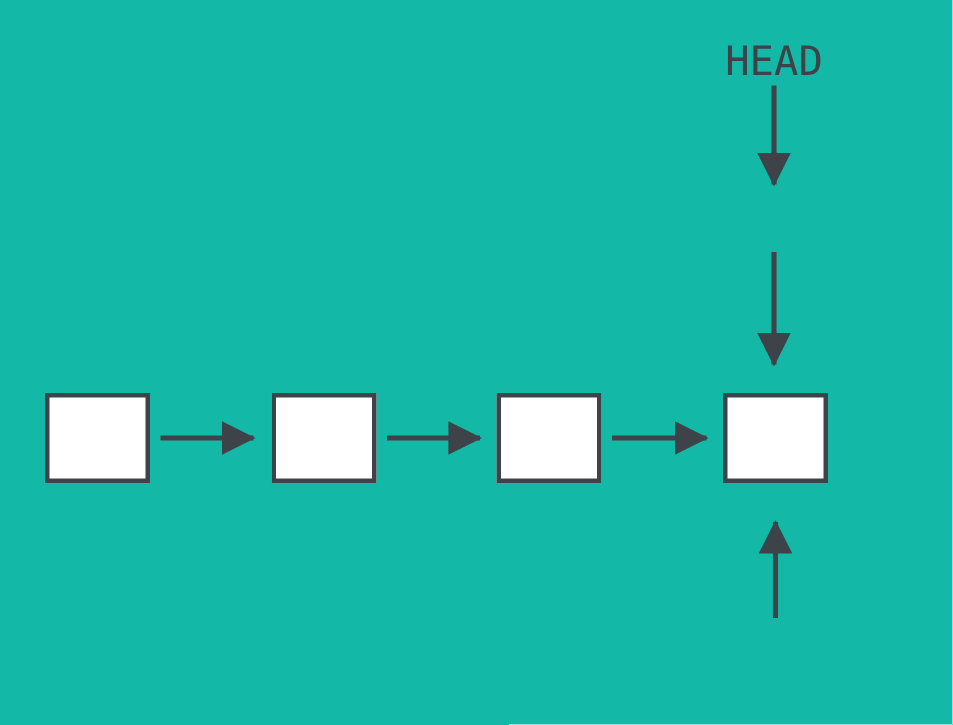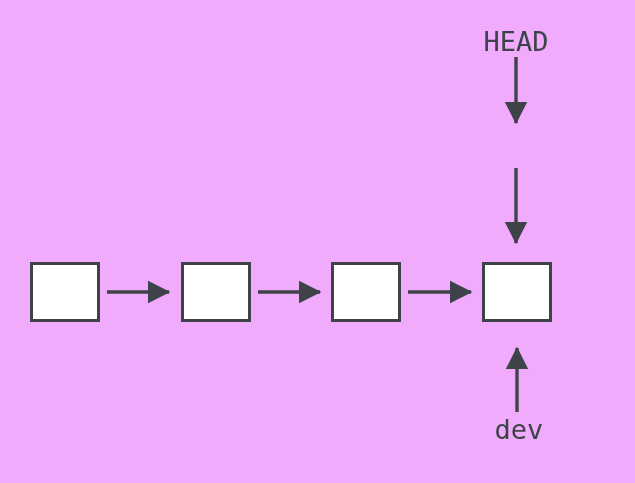--- a/index.html
+++ b/index.html
@@ -4,21 +4,21 @@
 <style>
   html, body {
     margin: 0;
     padding: 0;
     background: #ffffff;
   }
   #canvas {
     position: relative;
     width: 635px;
     height: 483px;
-    background: #f0abfc;
+    background: #14b8a6;
     overflow: hidden;
     font-family: "DejaVu Sans Mono", "Liberation Mono", monospace;
   }
   .commit-box {
     position: absolute;
     box-sizing: border-box;
     background: #ffffff;
     border: 3px solid #3e4349;
   }
   .label {
@@ -78,15 +78,14 @@
       <line x1="517" y1="412" x2="517" y2="348" stroke="#3e4349" stroke-width="3.4" marker-end="url(#arrowhead-up)"></line>
     </g>
   </svg>
 
   <div class="commit-box" style="left:30px; top:262px; width:70px; height:60px;"></div>
   <div class="commit-box" style="left:181px; top:262px; width:70px; height:60px;"></div>
   <div class="commit-box" style="left:331px; top:262px; width:70px; height:60px;"></div>
   <div class="commit-box" style="left:482px; top:262px; width:70px; height:60px;"></div>
 
   <div class="label" style="left:516px; top:27px;">HEAD</div>
-  <div class="label" style="left:519px; top:415px;">dev</div>
 
 </div>
 
 </body></html>

